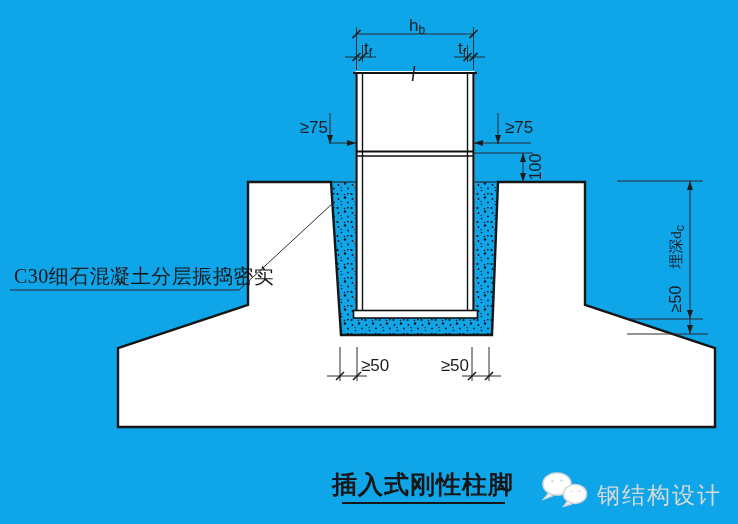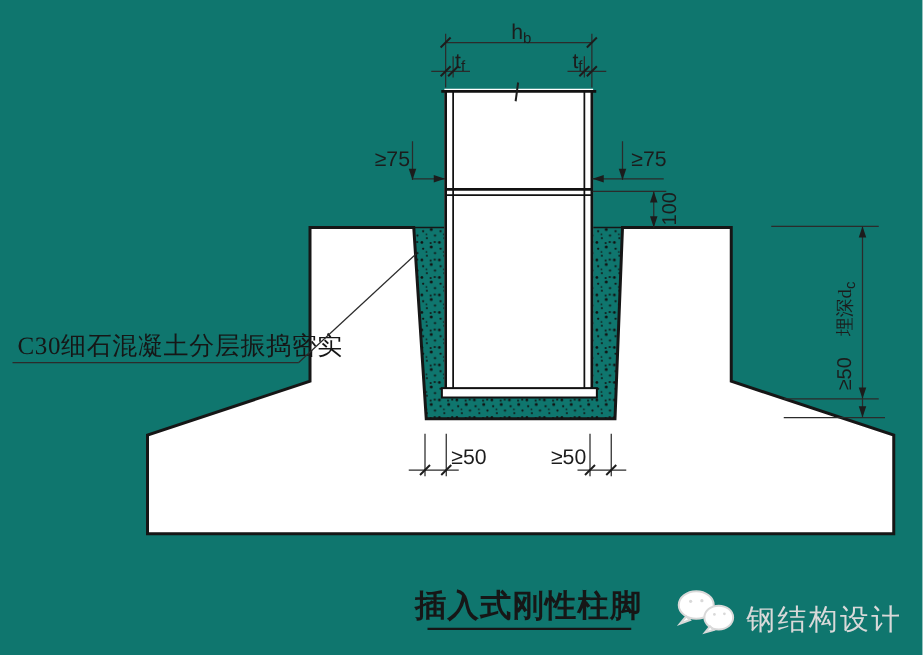--- a/index.html
+++ b/index.html
@@ -1,16 +1,16 @@
 <!DOCTYPE html>
 <html><head>
 <meta charset="utf-8">
 <style>
   html,body{margin:0;padding:0;background:#ffffff;}
-  .canvas{position:relative;width:738px;height:524px;background:#0f766e;overflow:hidden;}
+  .canvas{position:relative;width:738px;height:524px;background:#0ea5e9;overflow:hidden;}
   svg{display:block;}
   .outline{fill:#ffffff;stroke:#161616;stroke-width:2.4;stroke-linejoin:miter;}
   .thin{stroke:#161616;stroke-width:1.2;fill:none;}
   .col-heavy{stroke:#111111;stroke-width:2.2;fill:none;}
   .col-light{stroke:#111111;stroke-width:1.4;fill:none;}
   .dimline{stroke:#2b2b2b;stroke-width:1;fill:none;}
   .tick{stroke:#1c1c1c;stroke-width:1.6;fill:none;}
   .arrow{fill:#1c1c1c;stroke:none;}
   .dim-t{font-family:"Liberation Sans",sans-serif;font-size:17px;fill:#1c1c1c;}
   .dim-s{font-family:"Liberation Sans",sans-serif;font-size:12px;fill:#1c1c1c;}

